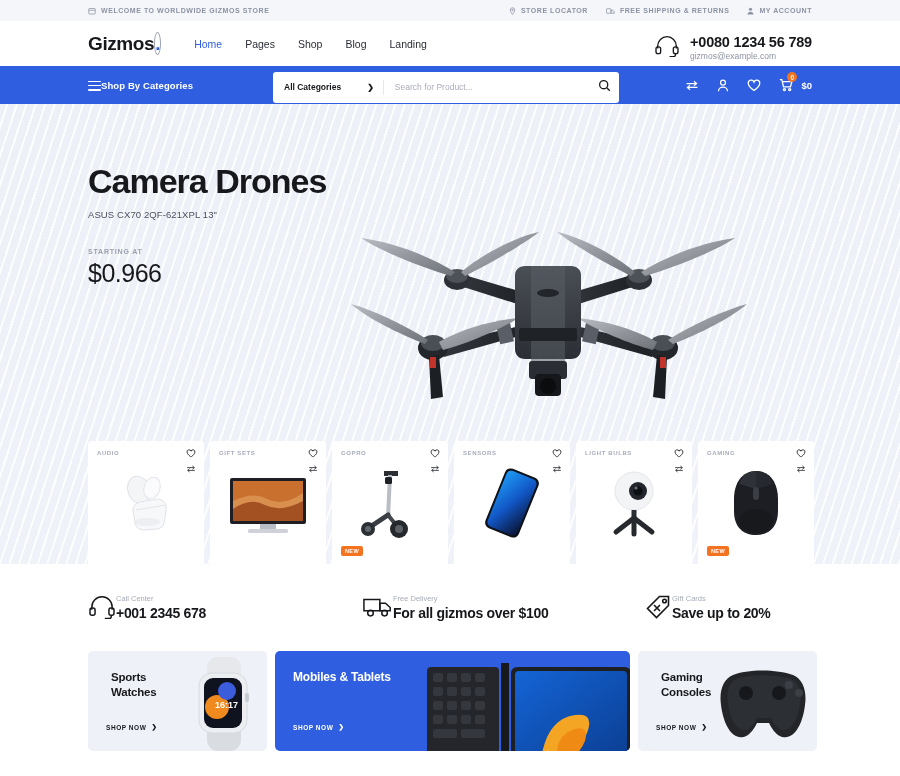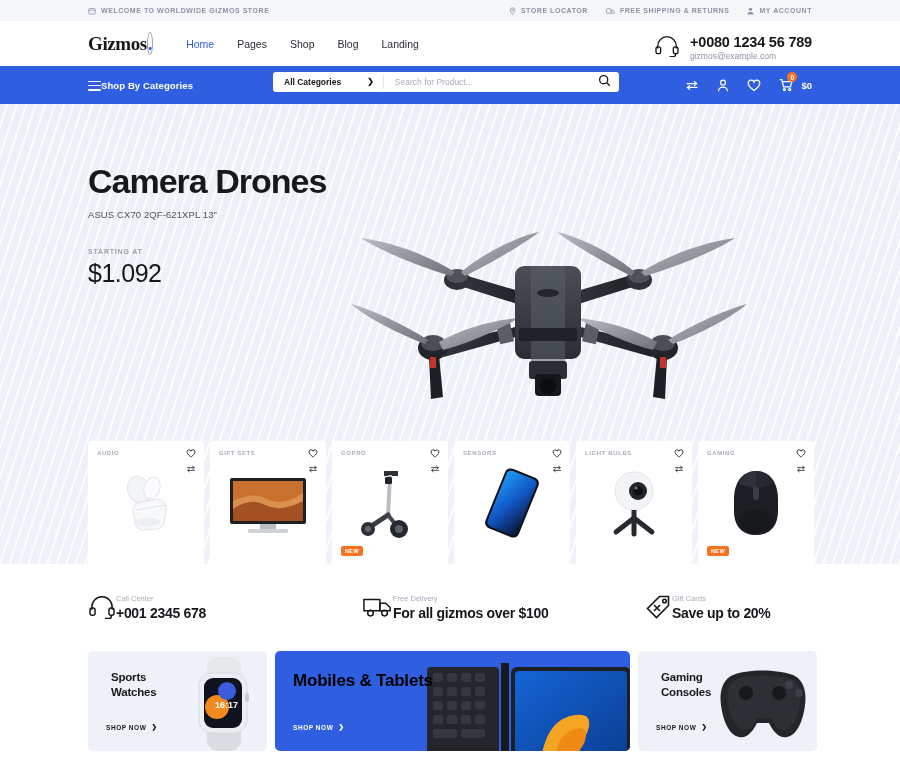--- a/index.html
+++ b/index.html
@@ -33,21 +33,20 @@
   .header {
     height: 45px;
     background: #fff;
     display: flex;
     align-items: center;
     padding: 0 88px;
   }
   .logo {
     font-size: 19px; font-weight: 700; color: #17181c;
     letter-spacing: -.4px;
-    font-family: Liberation Serif, serif;
   }
   .logo .dot { color: #2f5ee0; }
   .mainnav { display: flex; gap: 23px; margin-left: 33px; }
   .mainnav a {
     font-size: 10.5px; color: #2b2d35; text-decoration: none; font-weight: 500;
   }
   .mainnav a.active { color: #2f5ee0; }
   .header .contact {
     margin-left: auto; display: flex; align-items: center; gap: 10px; margin-top: 8px;
   }
@@ -66,21 +65,21 @@
   }
   .shopcat { display: flex; align-items: flex-end; color: #fff; }
   .burger { display: flex; flex-direction: column; gap: 2.5px; }
   .burger span { display: block; width: 13px; height: 1.6px; background: #fff; border-radius: 1px; }
   .shopcat .lbl { font-size: 9.5px; font-weight: 700; letter-spacing: .1px; }
 
   .searchwrap {
     position: absolute;
     left: 273px; top: 69.5px - 64px;
     top: 5.5px;
-    width: 346px; height: 20px;
+    width: 346px; height: 31px;
     background: #fff;
     border-radius: 3px;
     display: flex;
     align-items: center;
   }
   .searchwrap .cats {
     display: flex; align-items: center; gap: 26px;
     padding-left: 11px; padding-right: 9px;
     font-size: 8.5px; font-weight: 700; color: #17181c;
     height: 100%;
@@ -197,21 +196,21 @@
     border-radius: 5px; position: relative; overflow: hidden;
     height: 100px;
     padding: 19px 0 0 18px;
   }
   .promo.small { width: 179px; background: #eef1f7; padding-left: 23px; }
   .promo.big { width: 355px; background: #2f5ee0; }
   .promo h3 {
     font-size: 11.5px; font-weight: 700; color: #17181c; line-height: 1.28;
     letter-spacing: -.2px; position: relative; z-index: 2;
   }
-  .promo.big h3 { color: #000000; font-size: 17px; }
+  .promo.big h3 { color: #ffffff; font-size: 12px; }
   .shopnow {
     position: absolute; left: 18px; bottom: 20px; z-index: 2;
     display: flex; align-items: center; gap: 5px;
     font-size: 6.5px; font-weight: 700; letter-spacing: .55px;
     color: #17181c; text-transform: uppercase; cursor: pointer;
   }
   .promo.big .shopnow { color: #fff; }
   .promo .art { position: absolute; z-index: 1; }
 </style>
 </head>
@@ -344,21 +343,21 @@
         <span class="carttotal">$0</span>
       </span>
     </div>
   </div>
 
   <div class="hero">
     <div class="herotext">
       <h1>Camera Drones</h1>
       <div class="sub">ASUS CX70 2QF-621XPL 13"</div>
       <div class="startat">STARTING AT</div>
-      <div class="price">$1.092</div>
+      <div class="price">$0.966</div>
     </div>
 
     <div class="drone">
       <svg viewBox="0 0 430 215" width="430" height="215">
         <defs>
           <linearGradient id="bodyg" x1="0" y1="0" x2="0" y2="1">
             <stop offset="0" stop-color="#4a4e55"></stop>
               <stop offset="1" stop-color="#2b2e34"></stop>
           </linearGradient>
           <linearGradient id="propg" x1="0" y1="0" x2="1" y2="1">

